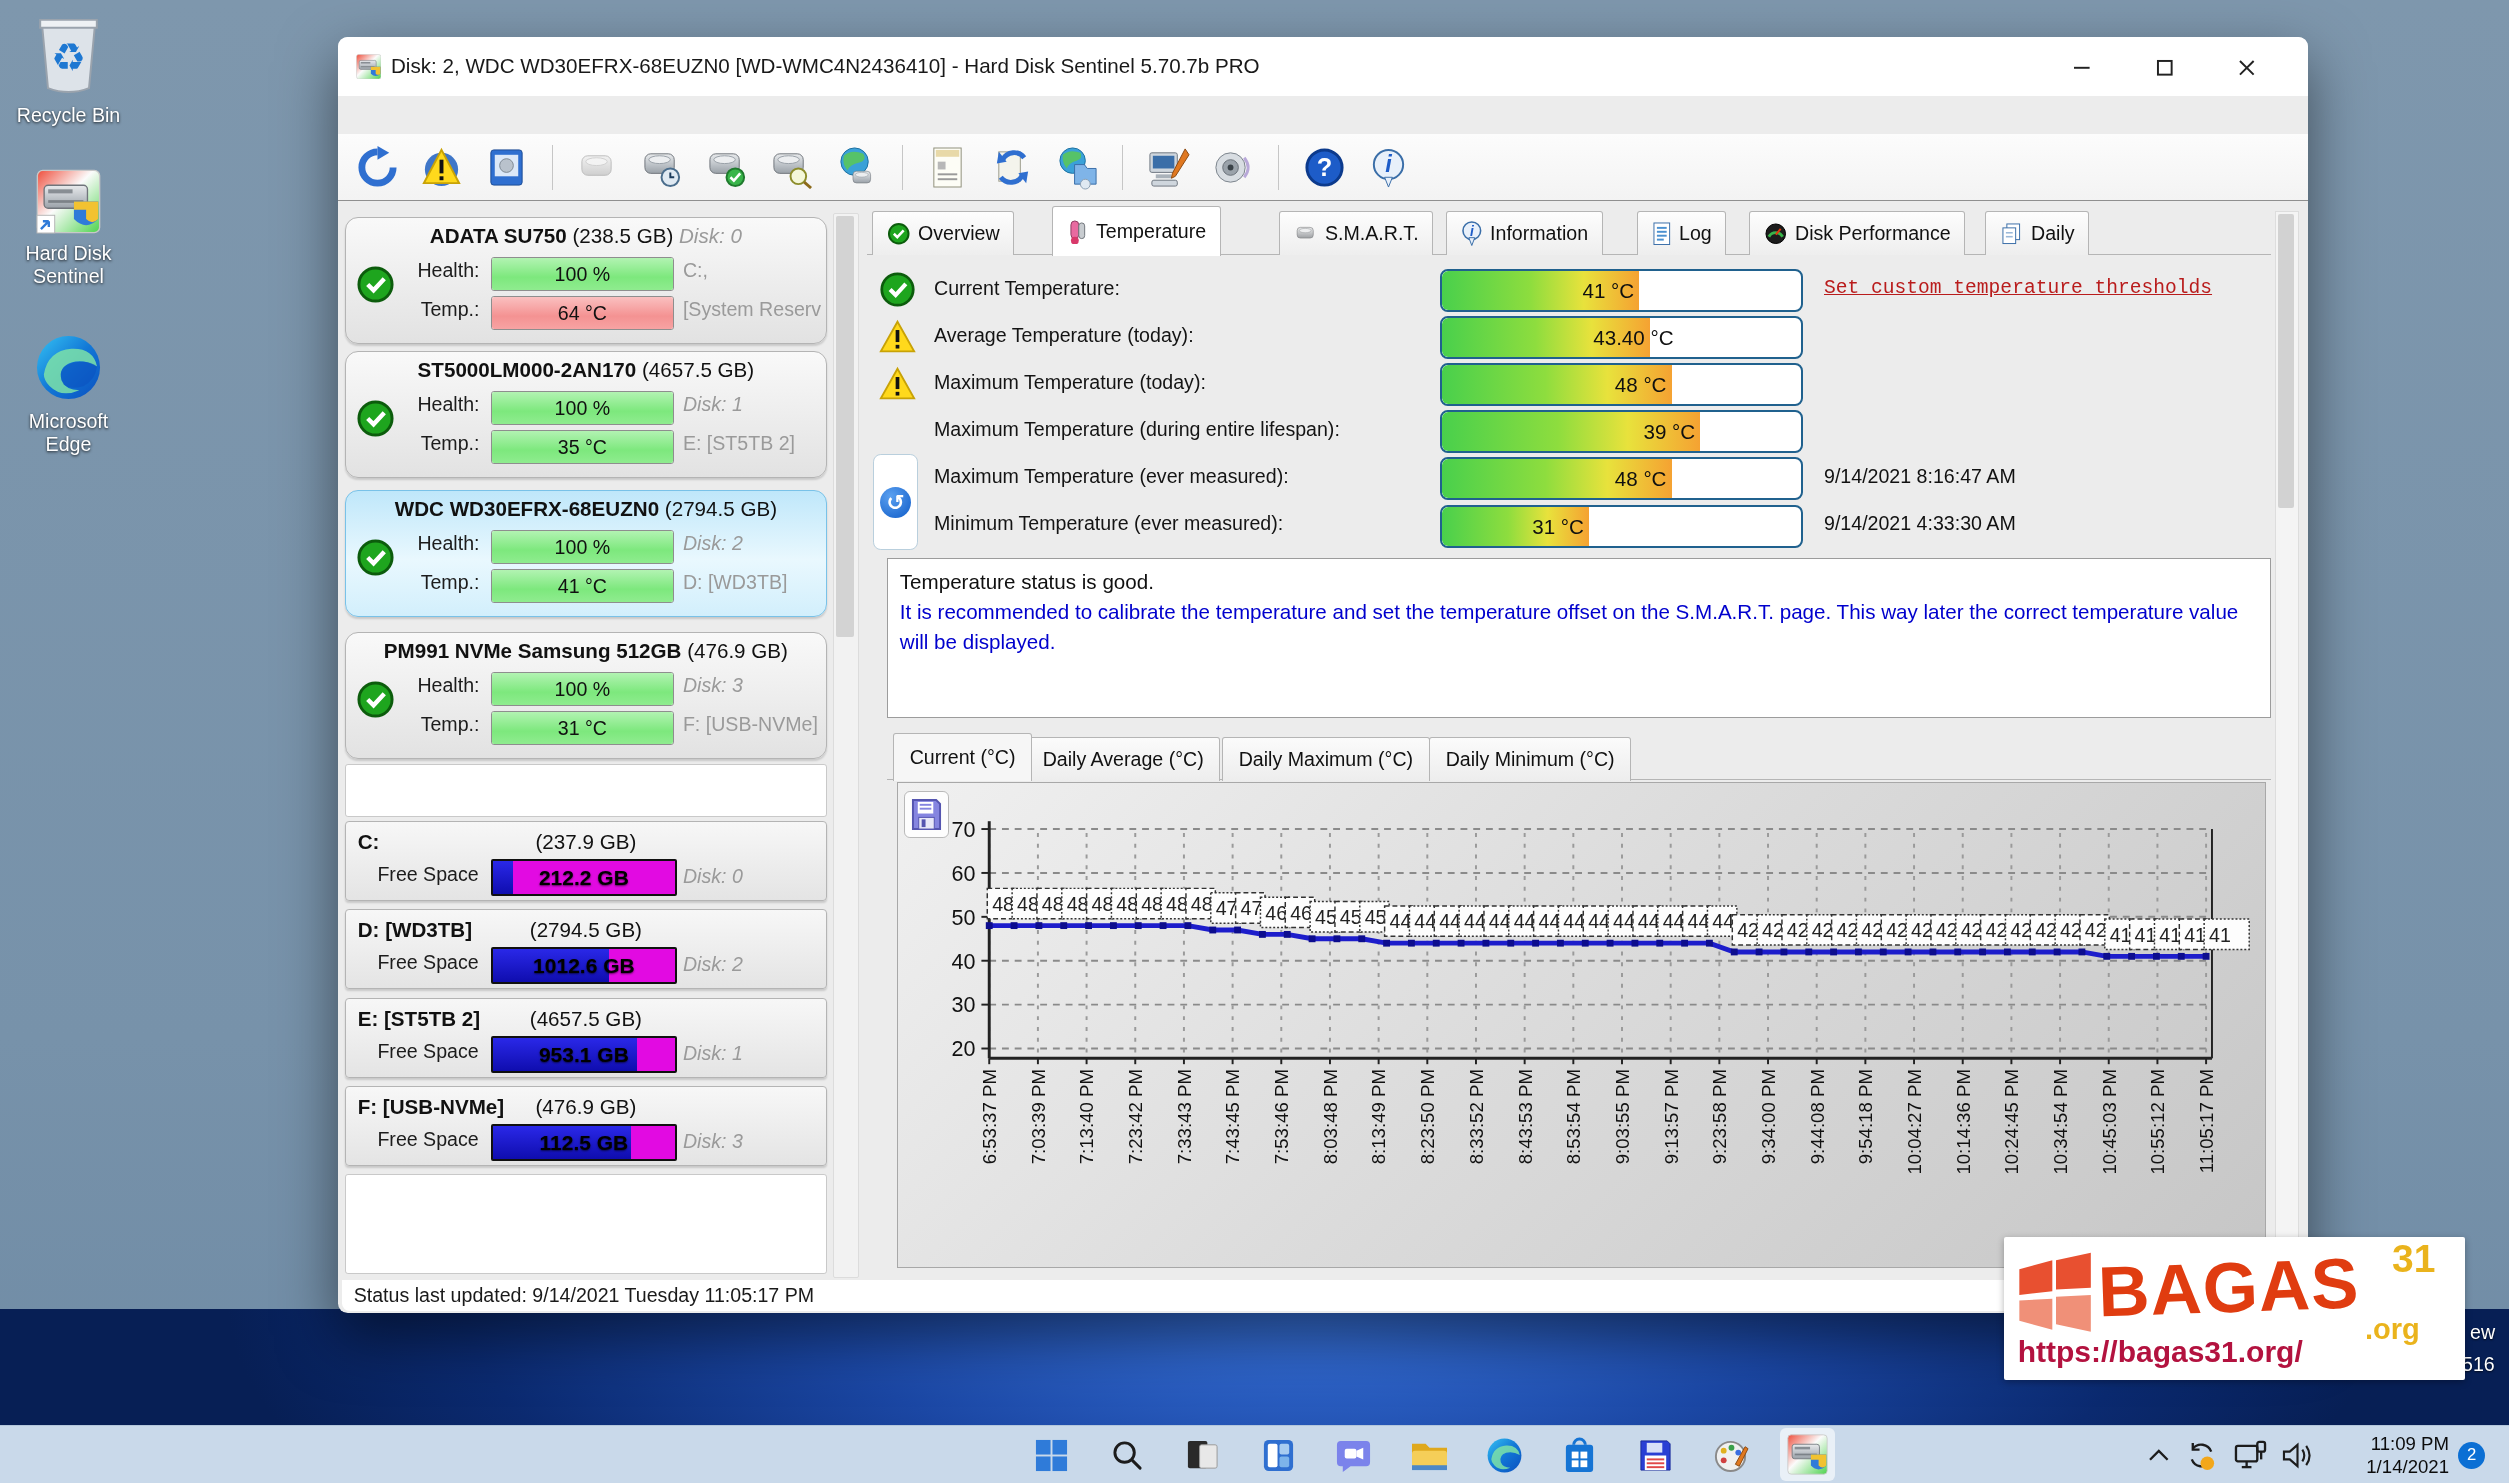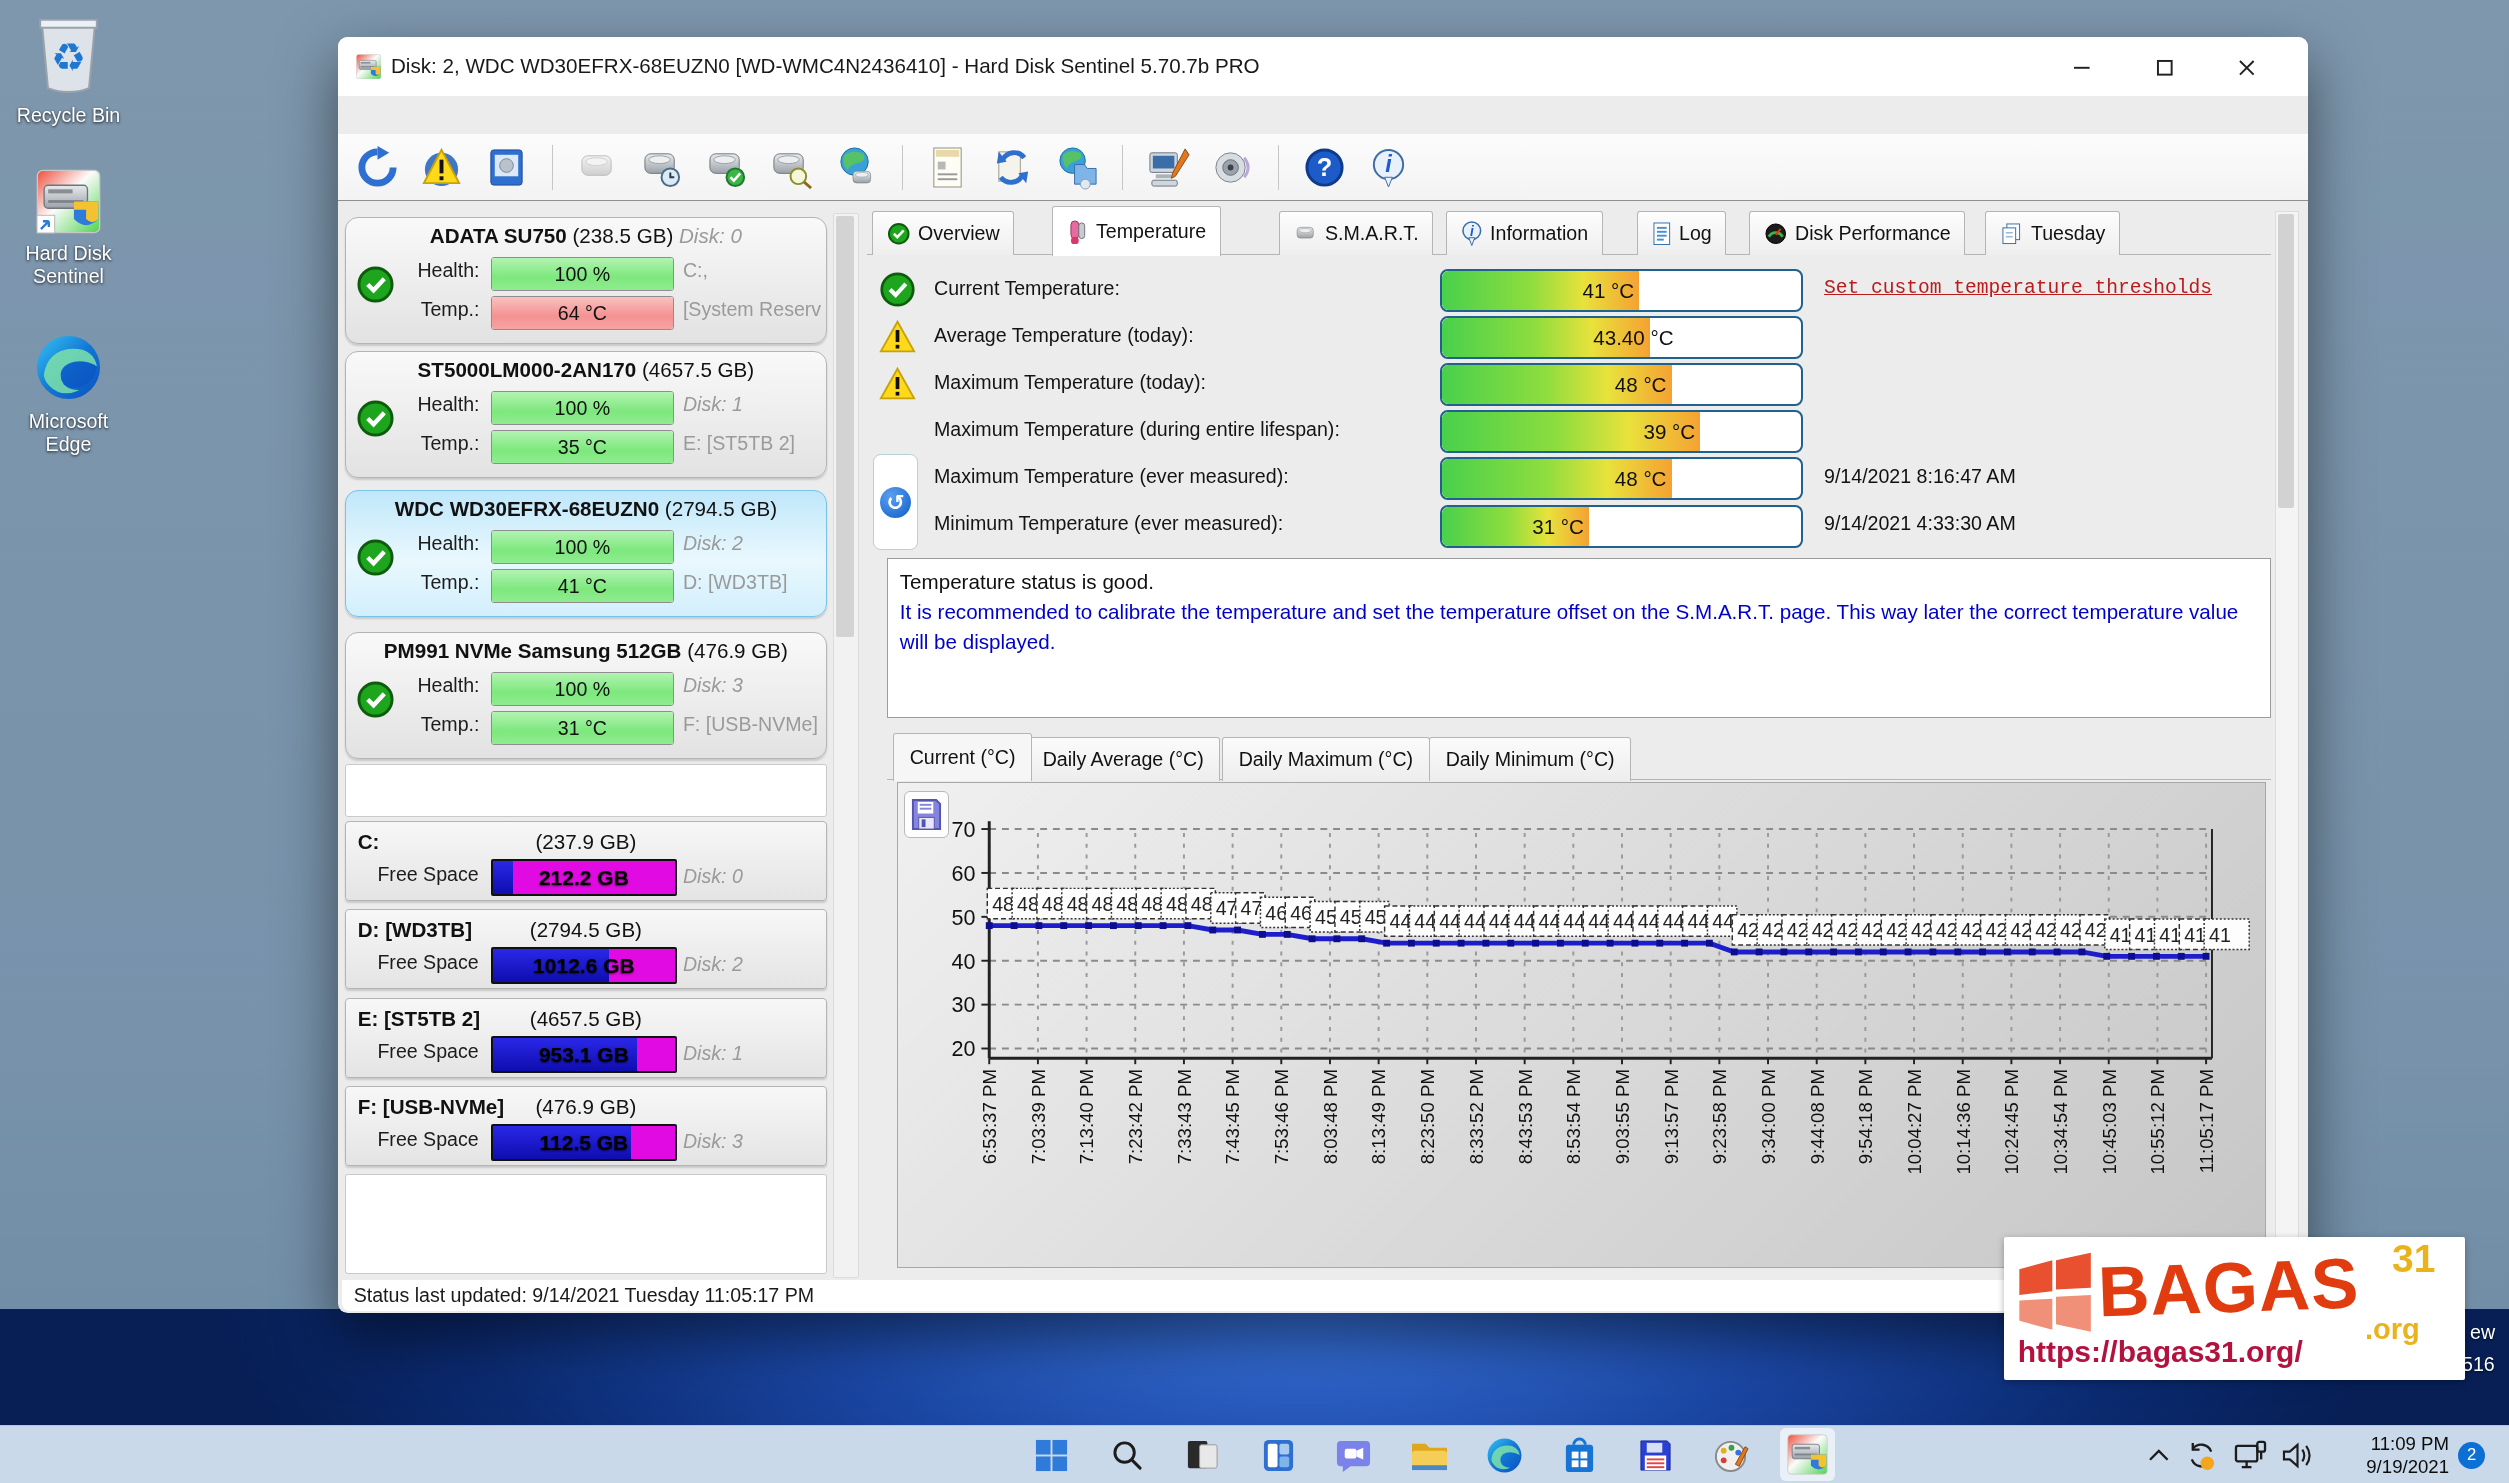--- a/index.html
+++ b/index.html
@@ -473,21 +473,21 @@
         </svg>
       <span>Disk Performance</span>
       </div>
     <div class="tab" style="left:1647px">
       <svg width="23.5" height="23.5" viewBox="0 0 24 24">
         <rect x="7" y="2" width="13" height="16" fill="#fff" stroke="#3a6ea8"></rect>
         <rect x="3" y="6" width="13" height="16" fill="#fff" stroke="#3a6ea8"></rect>
         <line x1="6" y1="11" x2="13" y2="11" stroke="#9ab8d8" stroke-width="1.6"></line>
         <line x1="6" y1="15" x2="13" y2="15" stroke="#9ab8d8" stroke-width="1.6"></line>
         </svg>
-      <span>Tuesday</span>
+      <span>Daily</span>
       </div>
 
     <svg class="row-icon" style="top:234px" viewBox="0 0 40 40">
       <circle cx="20" cy="20" r="17" fill="#1ea51e" stroke="#0c5c0c" stroke-width="3"></circle>
       <path d="M12 20 l6 6 L29 14" stroke="#fff" stroke-width="4.5" fill="none"></path>
       </svg>
     <svg class="row-icon" style="top:281px" viewBox="0 0 40 40">
       <path d="M20 4 L38 36 L2 36 Z" fill="#ffd91c" stroke="#c8a206" stroke-width="2"></path>
       <rect x="18" y="13" width="4" height="13" fill="#111"></rect>
         <rect x="18" y="29" width="4" height="4" fill="#111"></rect>
@@ -952,18 +952,18 @@
         </svg>
       </div>
     <div class="tray-icon" style="left:2280px">
       <svg width="33" height="29" viewBox="0 0 34 30">
         <path d="M3 11 h6 l8 -7 v22 l-8 -7 h-6 z" fill="none" stroke="#1c1c1c" stroke-width="2.2"></path>
         <path d="M22 9 q4 6 0 12 M26 5 q7 10 0 20" fill="none" stroke="#1c1c1c" stroke-width="2.2"></path>
         </svg>
       </div>
     <div id="clock">
       <div>11:09 PM</div>
-      <div>9/19/2021</div>
+      <div>1/14/2021</div>
       </div>
     <div id="badge">2</div>
   </div>
 </div>
 
 
 </body></html>

